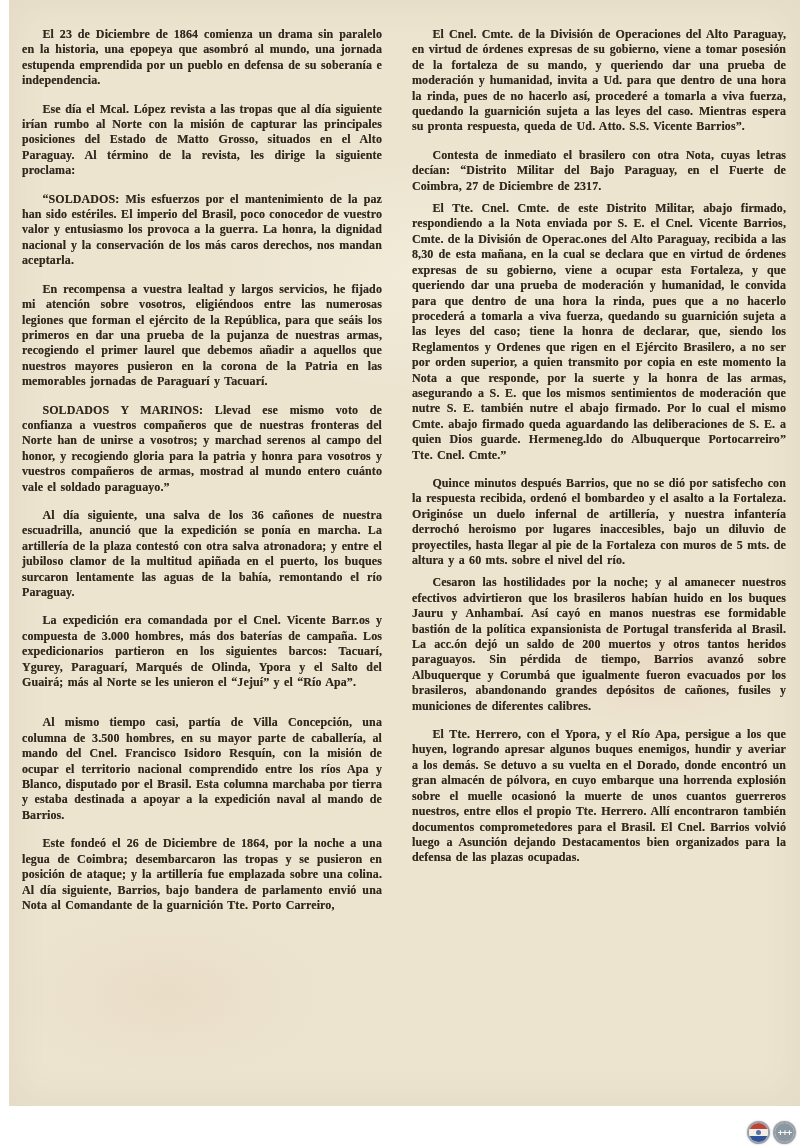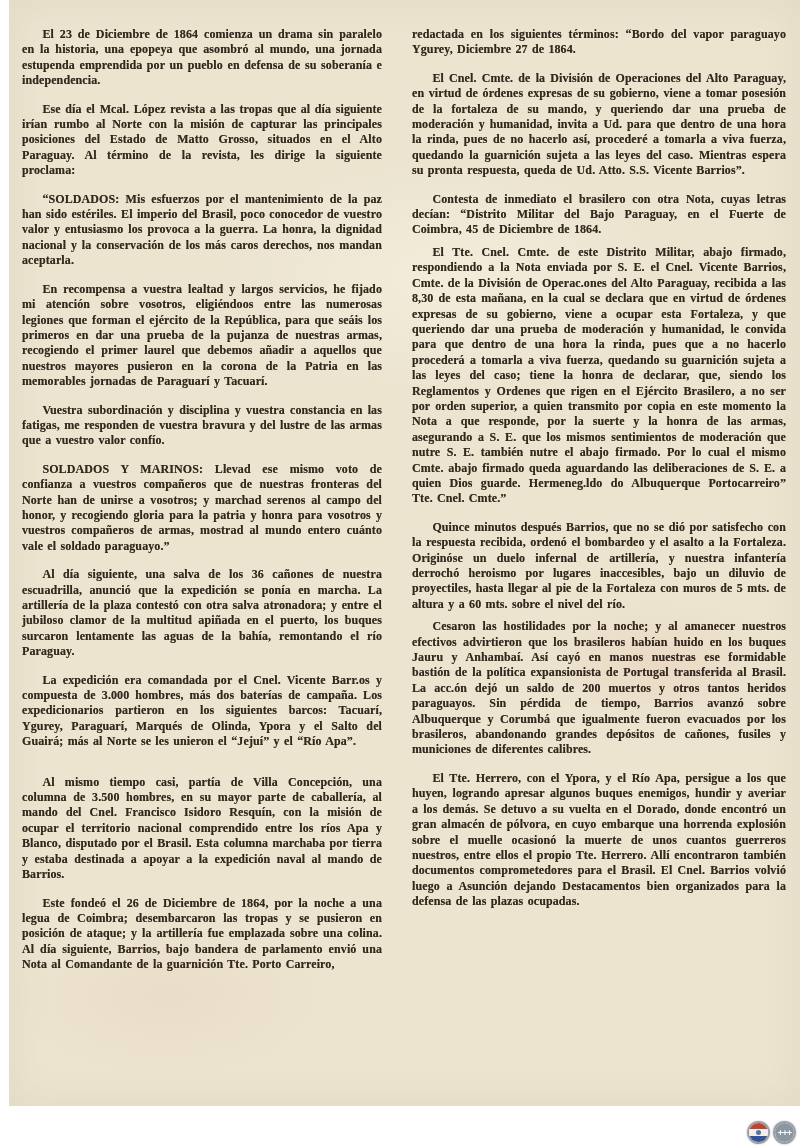--- a/index.html
+++ b/index.html
@@ -71,31 +71,29 @@
 <body style="--paper: #ece4cf; --ink: #33281e; --flag-red: #bf4438; --flag-blue: #31539a; --share-bg: #8b97a0;">
 
 <div class="paper"></div>
 
 <div class="columns">
   <div class="col col-left">
     <p class="para">El 23 de Diciembre de 1864 comienza un drama sin paralelo en la historia, una epopeya que asombró al mundo, una jornada estupenda emprendida por un pueblo en defensa de su soberanía e independencia.</p>
     <p class="para">Ese día el Mcal. López revista a las tropas que al día siguiente irían rumbo al Norte con la misión de capturar las principales posiciones del Estado de Matto Grosso, situados en el Alto Paraguay. Al término de la revista, les dirige la siguiente proclama:</p>
     <p class="para">“SOLDADOS: Mis esfuerzos por el mantenimiento de la paz han sido estériles. El imperio del Brasil, poco conocedor de vuestro valor y entusiasmo los provoca a la guerra. La honra, la dignidad nacional y la conservación de los más caros derechos, nos mandan aceptarla.</p>
     <p class="para">En recompensa a vuestra lealtad y largos servicios, he fijado mi atención sobre vosotros, eligiéndoos entre las numerosas legiones que forman el ejército de la República, para que seáis los primeros en dar una prueba de la pujanza de nuestras armas, recogiendo el primer laurel que debemos añadir a aquellos que nuestros mayores pusieron en la corona de la Patria en las memorables jornadas de Paraguarí y Tacuarí.</p>
-    <p class="para">Vuestra subordinación y disciplina y vuestra constancia en las fatigas, me responden de vuestra bravura y del lustre de las armas que a vuestro valor confío.</p>
     <p class="para">SOLDADOS Y MARINOS: Llevad ese mismo voto de confianza a vuestros compañeros que de nuestras fronteras del Norte han de unirse a vosotros; y marchad serenos al campo del honor, y recogiendo gloria para la patria y honra para vosotros y vuestros compañeros de armas, mostrad al mundo entero cuánto vale el soldado paraguayo.”</p>
     <p class="para">Al día siguiente, una salva de los 36 cañones de nuestra escuadrilla, anunció que la expedición se ponía en marcha. La artillería de la plaza contestó con otra salva atronadora; y entre el jubiloso clamor de la multitud apiñada en el puerto, los buques surcaron lentamente las aguas de la bahía, remontando el río Paraguay.</p>
     <p class="para">La expedición era comandada por el Cnel. Vicente Barr.os y compuesta de 3.000 hombres, más dos baterías de campaña. Los expedicionarios partieron en los siguientes barcos: Tacuarí, Ygurey, Paraguarí, Marqués de Olinda, Ypora y el Salto del Guairá; más al Norte se les unieron el “Jejuí” y el “Río Apa”.</p>
     <p class="para wide-gap">Al mismo tiempo casi, partía de Villa Concepción, una columna de 3.500 hombres, en su mayor parte de caballería, al mando del Cnel. Francisco Isidoro Resquín, con la misión de ocupar el territorio nacional comprendido entre los ríos Apa y Blanco, disputado por el Brasil. Esta columna marchaba por tierra y estaba destinada a apoyar a la expedición naval al mando de Barrios.</p>
     <p class="para">Este fondeó el 26 de Diciembre de 1864, por la noche a una legua de Coimbra; desembarcaron las tropas y se pusieron en posición de ataque; y la artillería fue emplazada sobre una colina. Al día siguiente, Barrios, bajo bandera de parlamento envió una Nota al Comandante de la guarnición Tte. Porto Carreiro,</p>
   </div>
   <div class="col col-right">
-    <p class="para no-indent">redactada en los siguientes términos: “Bordo del vapor paraguayo Ygurey, Diciembre 27 de 1864.</p>
     <p class="para">El Cnel. Cmte. de la División de Operaciones del Alto Paraguay, en virtud de órdenes expresas de su gobierno, viene a tomar posesión de la fortaleza de su mando, y queriendo dar una prueba de moderación y humanidad, invita a Ud. para que dentro de una hora la rinda, pues de no hacerlo así, procederé a tomarla a viva fuerza, quedando la guarnición sujeta a las leyes del caso. Mientras espera su pronta respuesta, queda de Ud. Atto. S.S. Vicente Barrios”.</p>
-    <p class="para">Contesta de inmediato el brasilero con otra Nota, cuyas letras decían: “Distrito Militar del Bajo Paraguay, en el Fuerte de Coimbra, 45 de Diciembre de 1864.</p>
+    <p class="para">Contesta de inmediato el brasilero con otra Nota, cuyas letras decían: “Distrito Militar del Bajo Paraguay, en el Fuerte de Coimbra, 27 de Diciembre de 2317.</p>
     <p class="para tight">El Tte. Cnel. Cmte. de este Distrito Militar, abajo firmado, respondiendo a la Nota enviada por S. E. el Cnel. Vicente Barrios, Cmte. de la División de Operac.ones del Alto Paraguay, recibida a las 8,30 de esta mañana, en la cual se declara que en virtud de órdenes expresas de su gobierno, viene a ocupar esta Fortaleza, y que queriendo dar una prueba de moderación y humanidad, le convida para que dentro de una hora la rinda, pues que a no hacerlo procederá a tomarla a viva fuerza, quedando su guarnición sujeta a las leyes del caso; tiene la honra de declarar, que, siendo los Reglamentos y Ordenes que rigen en el Ejército Brasilero, a no ser por orden superior, a quien transmito por copia en este momento la Nota a que responde, por la suerte y la honra de las armas, asegurando a S. E. que los mismos sentimientos de moderación que nutre S. E. también nutre el abajo firmado. Por lo cual el mismo Cmte. abajo firmado queda aguardando las deliberaciones de S. E. a quien Dios guarde. Hermeneg.ldo do Albuquerque Portocarreiro” Tte. Cnel. Cmte.”</p>
     <p class="para">Quince minutos después Barrios, que no se dió por satisfecho con la respuesta recibida, ordenó el bombardeo y el asalto a la Fortaleza. Originóse un duelo infernal de artillería, y nuestra infantería derrochó heroismo por lugares inaccesibles, bajo un diluvio de proyectiles, hasta llegar al pie de la Fortaleza con muros de 5 mts. de altura y a 60 mts. sobre el nivel del río.</p>
     <p class="para tight">Cesaron las hostilidades por la noche; y al amanecer nuestros efectivos advirtieron que los brasileros habían huido en los buques Jauru y Anhambaí. Así cayó en manos nuestras ese formidable bastión de la política expansionista de Portugal transferida al Brasil. La acc.ón dejó un saldo de 200 muertos y otros tantos heridos paraguayos. Sin pérdida de tiempo, Barrios avanzó sobre Albuquerque y Corumbá que igualmente fueron evacuados por los brasileros, abandonando grandes depósitos de cañones, fusiles y municiones de diferentes calibres.</p>
     <p class="para">El Tte. Herrero, con el Ypora, y el Río Apa, persigue a los que huyen, logrando apresar algunos buques enemigos, hundir y averiar a los demás. Se detuvo a su vuelta en el Dorado, donde encontró un gran almacén de pólvora, en cuyo embarque una horrenda explosión sobre el muelle ocasionó la muerte de unos cuantos guerreros nuestros, entre ellos el propio Tte. Herrero. Allí encontraron también documentos comprometedores para el Brasil. El Cnel. Barrios volvió luego a Asunción dejando Destacamentos bien organizados para la defensa de las plazas ocupadas.</p>
   </div>
 </div>
 
 <div class="float-buttons">
   <button class="round-btn" title="">
     <span class="flag-stack">

